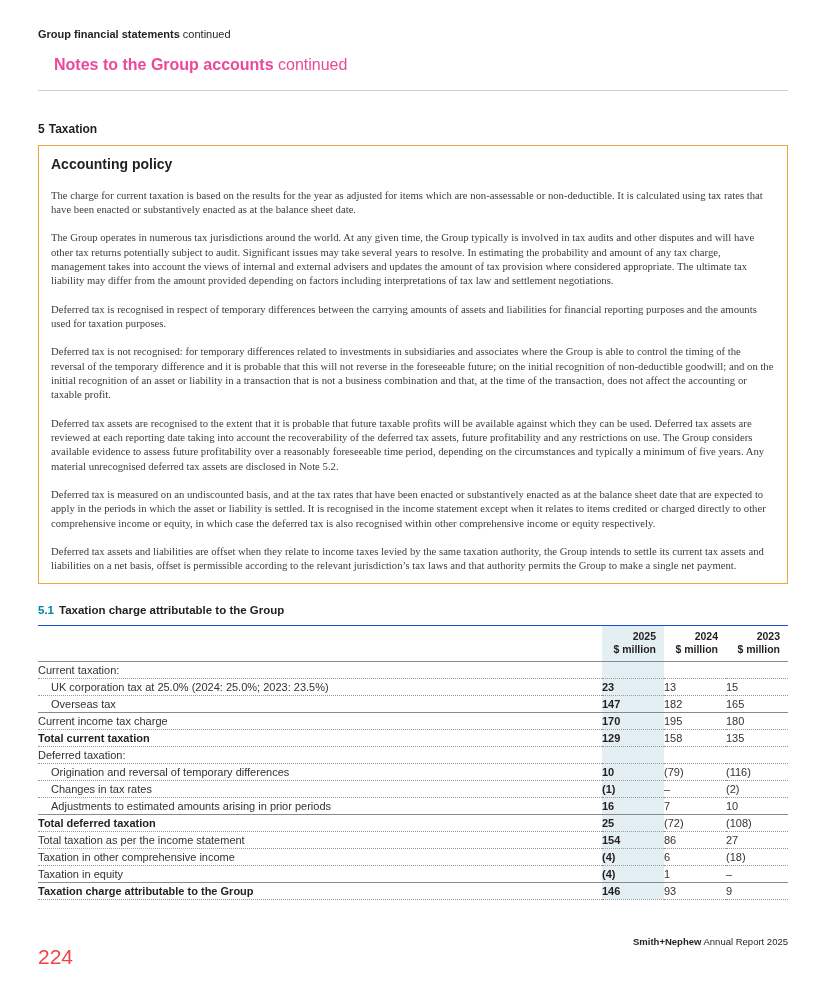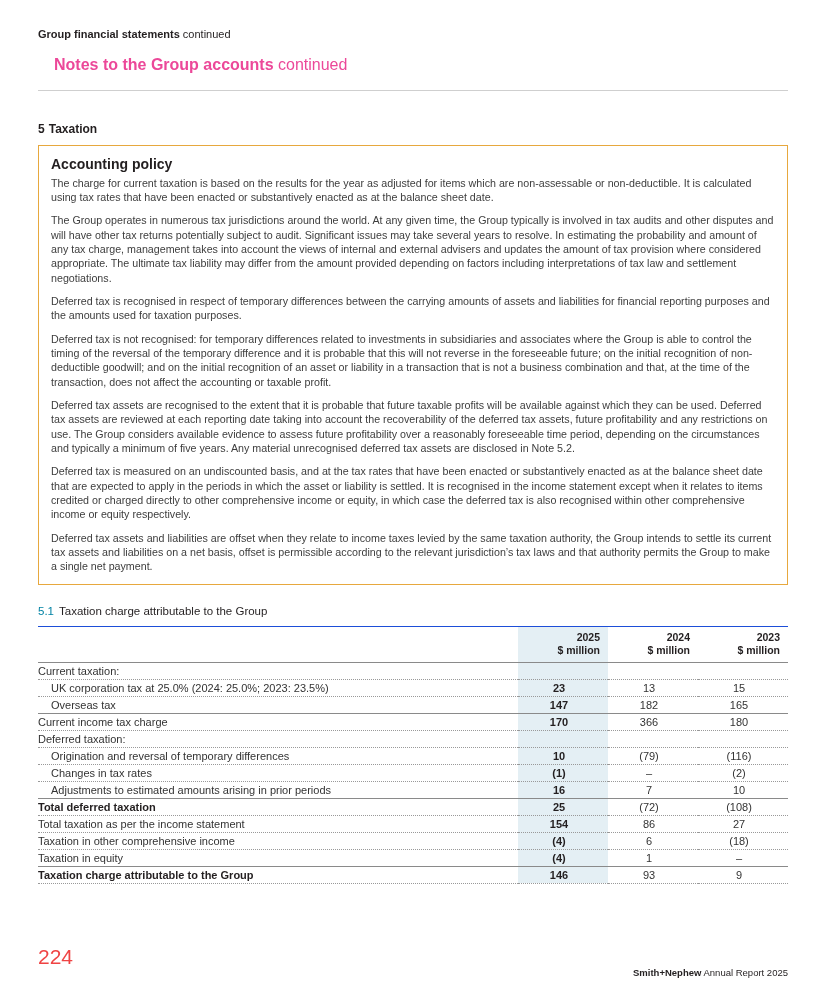--- a/index.html
+++ b/index.html
@@ -15,44 +15,44 @@
 
   .page-title { margin: 16px; font-size: 16px; font-weight: 700; color: #ec4899; }
   .page-title .light { font-weight: 400; }
   .title-rule { border: none; border-top: 1px solid #cfcfcf; margin: 9px 0 0; }
 
   .section-heading { margin: 31px 0 9px; font-size: 12px; font-weight: 700; color: #231f20; }
   .section-heading .num { margin-right: 4px; }
 
   .policy-box { border: 1px solid #e7a83e; padding: 9px 12px 10px; font-size: 10.7px; line-height: 1.34; color: #3d3d3d; }
   .policy-heading { margin: 0 0 1px; font-size: 14px; font-weight: 700; color: #231f20; }
-  .policy-box p { margin: 2px 0 9px; }
+  .policy-box p { margin: 14px 0 9px; font-family: Liberation Serif, serif; }
   .policy-box p:last-child { margin-bottom: 0; }
 
-  .subsection-heading { margin: 20px 0 0; font-size: 11.5px; font-weight: 400; color: #231f20; }
+  .subsection-heading { margin: 20px 0 0; font-size: 11.5px; font-weight: 700; color: #231f20; }
   .subsection-heading .num { color: #0082a3; margin-right: 5px; }
 
   table.tax-table { width: 100%; border-collapse: collapse; margin-top: 9px; font-size: 11px; color: #333; }
   .tax-table th {
     border-top: 1px solid #1d4ed8; border-bottom: 1px solid #8a8a8a;
     padding: 4px 8px 4px 0; vertical-align: bottom; text-align: right;
     font-size: 10.5px; line-height: 1.3; font-weight: 700; color: #231f20; white-space: nowrap;
   }
   .tax-table th.label-col { text-align: left; }
   .tax-table th .yr, .tax-table th .unit { display: block; }
   .tax-table td { border-bottom: 1px dotted #999; padding: 2px 8px 2px 0; }
   .tax-table td.label { text-align: left; padding-left: 0; }
   .tax-table td.label.indent { padding-left: 13px; }
-  .tax-table td.num { text-align: center; width: 90px; white-space: nowrap; }
+  .tax-table td.num { text-align: left; width: 62px; white-space: nowrap; }
   .tax-table tr.solid td { border-bottom: 1px solid #8a8a8a; }
   .hl { background: #e4eff4; }
   .strong { font-weight: 700; color: #231f20; }
 
   .footer-page-number { position: absolute; left: 38px; bottom: 14px; font-size: 21px; color: #ef4444; }
-  .footer-report { position: absolute; right: 38px; bottom: 5px; font-size: 9.5px; color: #231f20; }
+  .footer-report { position: absolute; right: 38px; bottom: 36px; font-size: 9.5px; color: #231f20; }
 </style>
 </head>
 <body>
 
 <div class="content">
 
   <div class="breadcrumb">
     <span class="bold">Group financial statements</span><span> continued</span>
   </div>
 
@@ -113,22 +113,28 @@
       </tr>
       <tr class="solid">
         <td class="label indent">Overseas tax</td>
         <td class="num hl strong">147</td>
         <td class="num">182</td>
         <td class="num">165</td>
       </tr>
       <tr>
         <td class="label">Current income tax charge</td>
         <td class="num hl strong">170</td>
-        <td class="num">366</td>
+        <td class="num">195</td>
         <td class="num">180</td>
+      </tr>
+      <tr>
+        <td class="label strong">Total current taxation</td>
+        <td class="num hl strong">129</td>
+        <td class="num">158</td>
+        <td class="num">135</td>
       </tr>
       <tr>
         <td class="label">Deferred taxation:</td>
         <td class="num hl strong"></td>
         <td class="num"></td>
         <td class="num"></td>
       </tr>
       <tr>
         <td class="label indent">Origination and reversal of temporary differences</td>
         <td class="num hl strong">10</td>

